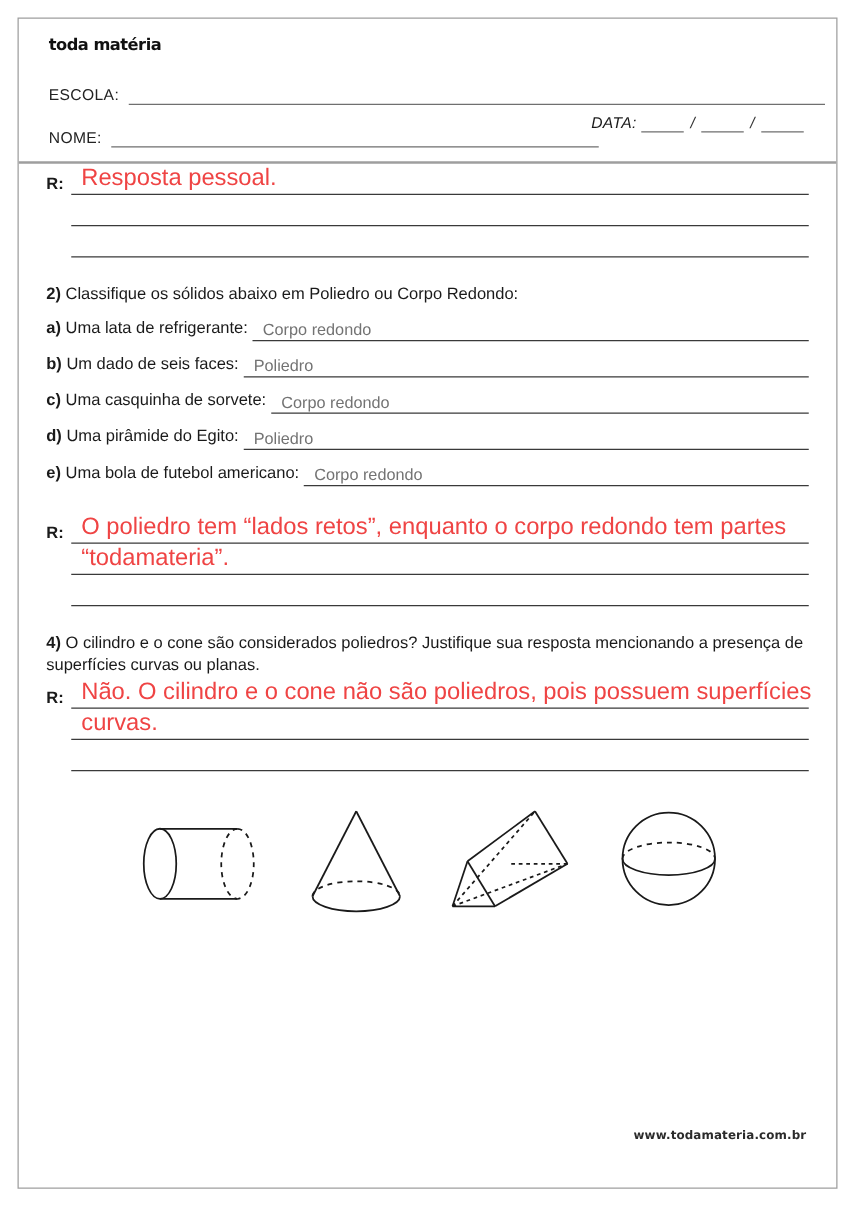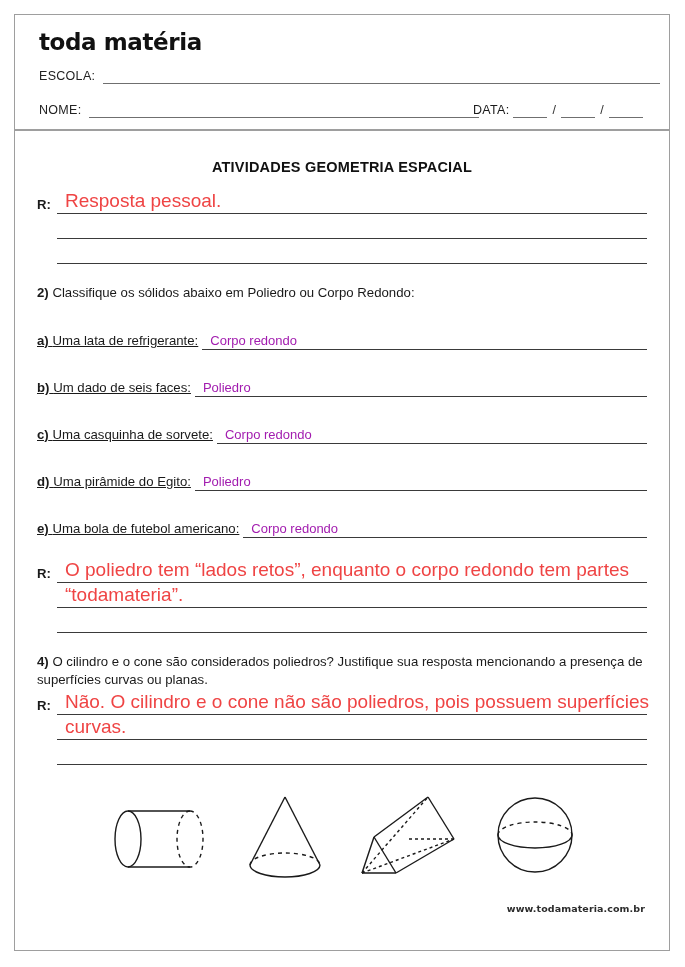--- a/index.html
+++ b/index.html
@@ -33,21 +33,21 @@
     height: 116px;
     border-bottom: 2px solid #9e9e9e;
     box-sizing: border-box;
   }
   .logo {
     position: absolute;
     left: 24px;
     top: 14px;
     font-family: "DejaVu Sans", sans-serif;
     font-weight: bold;
-    font-size: 23px;
+    font-size: 13px;
     letter-spacing: -0.4px;
     color: #111;
   }
   .field-row {
     position: absolute;
     left: 24px;
     display: flex;
     align-items: flex-end;
     font-size: 12.5px;
     color: #222;
@@ -60,25 +60,26 @@
     margin-left: 8px;
   }
   #row-escola { top: 54px; }
   #row-escola .rule { width: 557px; }
   #row-nome { top: 88px; }
   #row-nome .rule { width: 390px; }
 
   .data-block {
     position: absolute;
     right: 22px;
-    top: 88px;
+    top: 76px;
     display: flex;
     align-items: flex-end;
     font-size: 12.5px;
     letter-spacing: 0.3px;
+    font-style: italic;
   }
   .data-block .lbl { padding-bottom: 1px; }
   .data-block .dblank {
     border-bottom: 1.3px solid #6f6f6f;
     width: 34px;
     height: 12px;
     margin: 0 4px;
   }
   .data-block .slash { padding: 0 1px 1px 1px; color: #333; }
 
@@ -131,44 +132,42 @@
     bottom: 1px;
     font-size: 19px;
     color: #ef4444;
     white-space: nowrap;
     line-height: 1.1;
   }
 
   
   .subitem {
     display: flex;
-    align-items: flex-end;
-    margin-top: 27px;
+    margin-top: 9px;
     height: 20px;
-    text-decoration: underline;
   }
   .subitem .slabel {
     font-size: 13.2px;
     white-space: nowrap;
     padding-bottom: 2px;
   }
   .subitem .slabel b { font-weight: bold; }
   .subitem .writeline {
     flex: 1 1 auto;
     border-bottom: 1.6px solid #3a3a3a;
     height: 18px;
     position: relative;
     margin-left: 4px;
   }
   .subitem .writeline .answer {
     position: absolute;
     left: 8px;
     bottom: 1px;
     font-size: 13px;
-    color: #a21caf;
+    color: #737373;
     white-space: nowrap;
   }
 
   .q-gap { height: 16px; }
 
   
   .figures {
     margin-top: 18px;
     display: flex;
     justify-content: center;
@@ -211,21 +210,20 @@
       <span class="dblank"></span>
       <span class="slash">/</span>
       <span class="dblank"></span>
       <span class="slash">/</span>
       <span class="dblank"></span>
     </div>
   </div>
 
   <div class="content">
 
-    <div class="title">ATIVIDADES GEOMETRIA ESPACIAL</div>
 
     <div class="question">
 
       <div class="ans-line">
         <span class="rlabel">R:</span>
         <span class="writeline">
           <span class="answer">Resposta pessoal.</span>
         </span>
       </div>
       <div class="ans-line">

